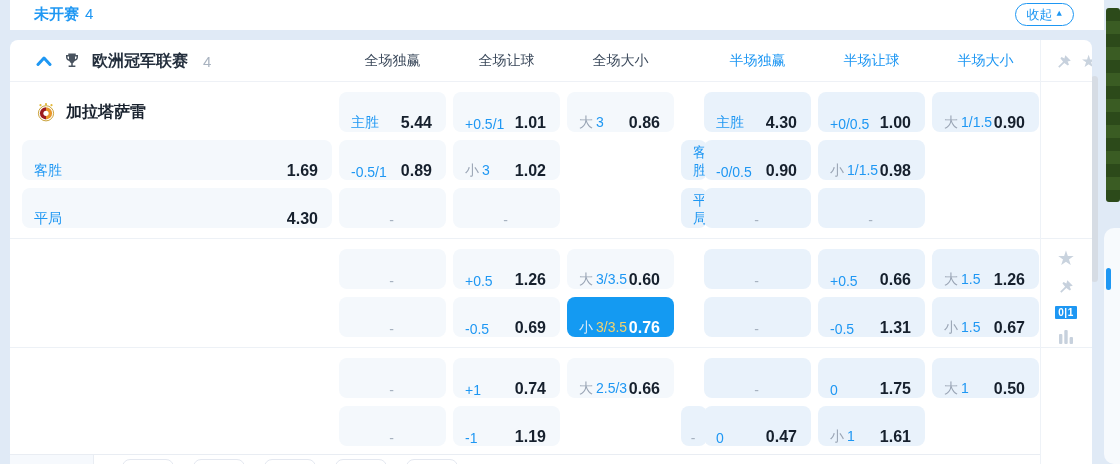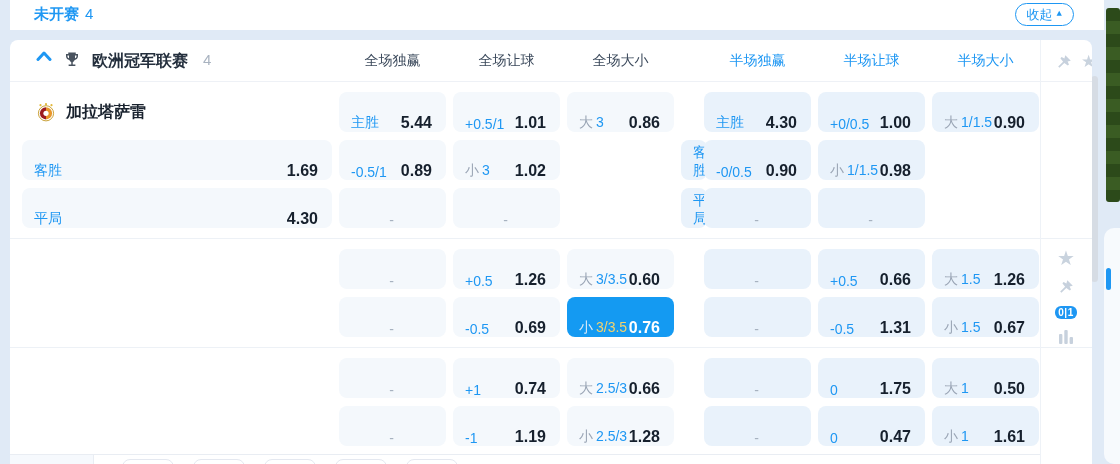--- a/index.html
+++ b/index.html
@@ -24,21 +24,21 @@
 
   
   .card { position:absolute; left:10px; top:40px; width:1082px; height:424px; background:#fff; border-radius:8px 8px 0 0; overflow:hidden; }
   .rail-divider { position:absolute; left:1030px; top:0; bottom:0; width:1px; background:#eef2f7; }
 
   
   .grid { display:grid; grid-template-columns:310px 107px 107px 107px 16px 107px 107px 107px; column-gap:7px; align-items:center; padding-left:12px; }
 
   .lheader { height:42px; border-bottom:1px solid #eef1f6; position:relative; }
   .lheader .grid { height:42px; }
-  .lh-left { display:flex; align-items:flex-start; gap:11px; padding-left:14px; }
+  .lh-left { display:flex; align-items:center; gap:11px; padding-left:14px; }
   .chev-up { width:16px; height:10px; flex:0 0 auto; }
   .trophy { width:18px; height:18px; flex:0 0 auto; }
   .league-name { font-size:16px; font-weight:bold; color:#242f3d; }
   .league-count { font-size:15px; color:#a9b3c0; margin-left:4px; }
   .colhead { text-align:center; font-size:14px; color:#3c4a5c; }
   .colhead.half { color:var(--accent); }
   .lh-icons { position:absolute; left:1046px; top:13px; display:flex; gap:9px; align-items:center; }
 
   .block { border-top:1px solid #edf1f6; padding:6px 0; }
   .block.first { border-top:none; }
@@ -62,21 +62,21 @@
   .cell .val { color:#16202d; font-weight:bold; font-size:16px; }
   .cell.dash { justify-content:center; color:#a7b2c0; cursor:default; }
   .cell.sel { background:var(--sel); }
   .cell.sel .g { color:#dcebf8; }
   .cell.sel .b { color:#f3d36e; }
   .cell.sel .val { color:#fff; }
 
   .rail-icons { position:absolute; left:1031px; top:208px; width:50px; display:flex; flex-direction:column; align-items:center; gap:11px; }
   .star-glyph { color:#c9d3de; font-size:20px; line-height:1; }
   .pin-svg { width:16px; height:16px; }
-  .score-badge { background:var(--accent); color:#fff; font-size:10px; font-weight:bold; padding:1px 3px; border-radius:6px; letter-spacing:0.5px; }
+  .score-badge { background:var(--accent); color:#fff; font-size:10px; font-weight:bold; padding:1px 3px; border-radius:1px; letter-spacing:0.5px; }
   .bars { width:16px; height:14px; }
 
   .bottom { position:absolute; left:0; bottom:0; width:1030px; height:10px; border-top:1px solid #e9edf3; display:flex; background:#fff; }
   .bottom-left { width:84px; height:100%; background:#f6f9fd; border-right:1px solid #e9edf3; }
   .pills { display:flex; gap:19px; padding-left:28px; }
   .pill-cut { width:52px; height:20px; margin-top:4px; border:1px solid #e4e8f0; border-radius:8px; background:#fff; }
 </style>
 </head>
 <body>
 
@@ -301,24 +301,20 @@
       </div>
     <div class="row grid">
         <div></div>
         <div class="cell dash">
           <span>-</span>
         </div>
         <div class="cell">
           <span class="lbl"><span class="b">-1</span></span>
           <span class="val">1.19</span>
         </div>
-        <div class="cell">
-          <span class="lbl"><span class="g">小</span><span class="b">2.5/3</span></span>
-          <span class="val">1.28</span>
-        </div>
         <div></div>
         <div class="cell half dash">
           <span>-</span>
         </div>
         <div class="cell half">
           <span class="lbl"><span class="b">0</span></span>
           <span class="val">0.47</span>
         </div>
         <div class="cell half">
           <span class="lbl"><span class="g">小</span><span class="b">1</span></span>

